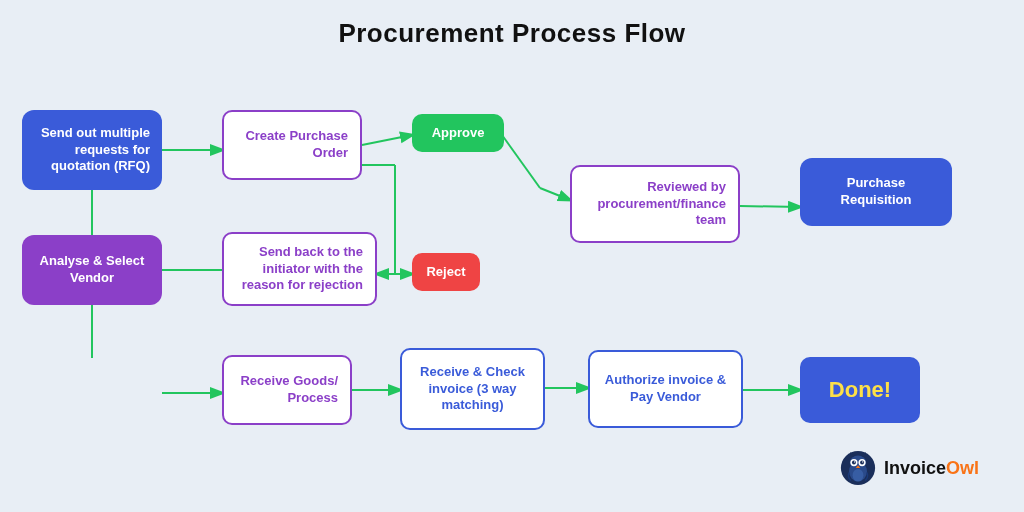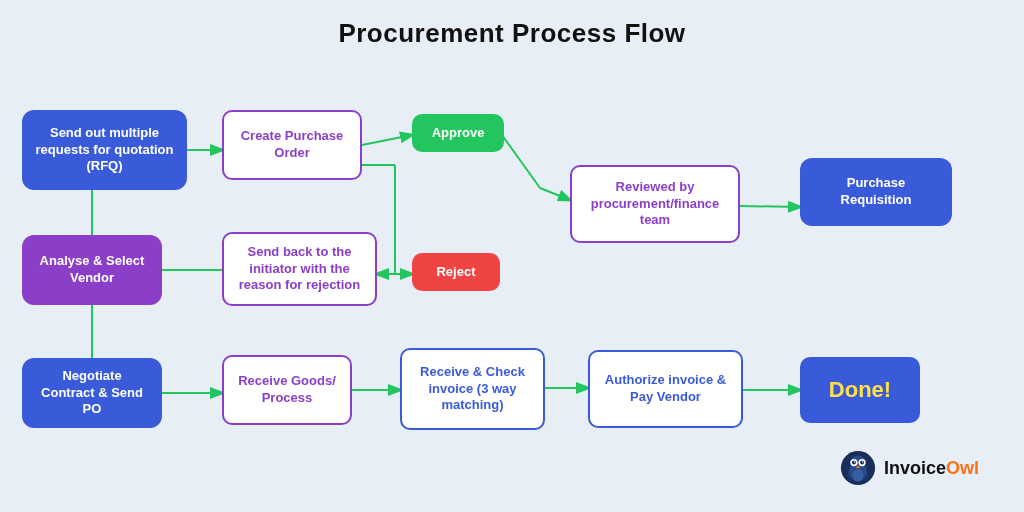--- a/index.html
+++ b/index.html
@@ -49,20 +49,21 @@
       background: #8b3fc8;
       color: #fff;
       border-radius: 12px;
       justify-content: center;
     }
     .node-outline-purple {
       background: #fff;
       color: #8b3fc8;
       border: 2px solid #8b3fc8;
       border-radius: 10px;
+      text-align: right;
     }
     .node-outline-blue {
       background: #fff;
       color: #3a5bd9;
       border: 2px solid #3a5bd9;
       border-radius: 10px;
     }
     .node-green {
       background: #22c55e;
       color: #fff;
@@ -152,49 +153,46 @@
 
     <line x1="92" y1="305" x2="92" y2="358" stroke="#22c55e" stroke-width="2"></line>
 
     <defs>
       <marker id="arrow-green" markerWidth="8" markerHeight="8" refX="6" refY="3" orient="auto">
         <path d="M0,0 L0,6 L8,3 z" fill="#22c55e"></path>
       </marker>
     </defs>
   </svg>
 
-  <div class="node node-blue" style="left:22px;top:110px;width:165px;height:80px;">
+  <div class="node node-blue" style="left:22px;top:110px;width:140px;height:80px;text-align:right;">
     <span>Send out multiple requests for quotation (RFQ)</span>
   </div>
 
   <div class="node node-purple" style="left:22px;top:235px;width:140px;height:70px;">
     <span>Analyse &amp; Select Vendor</span>
   </div>
 
-  <div class="node node-blue" style="left:22px;top:358px;width:140px;height:70px;">
-    <span>Negotiate Contract &amp; Send PO</span>
-  </div>
 
   <div class="node node-outline-purple" style="left:222px;top:110px;width:140px;height:70px;">
     <span>Create Purchase Order</span>
   </div>
 
   <div class="node node-outline-purple" style="left:222px;top:232px;width:155px;height:74px;">
     <span>Send back to the initiator with the reason for rejection</span>
   </div>
 
   <div class="node node-outline-purple" style="left:222px;top:355px;width:130px;height:70px;">
     <span>Receive Goods/ Process</span>
   </div>
 
   <div class="node node-green" style="left:412px;top:114px;width:92px;height:38px;">
     <span>Approve</span>
   </div>
 
-  <div class="node node-red" style="left:412px;top:253px;width:88px;height:38px;">
+  <div class="node node-red" style="left:412px;top:253px;width:68px;height:38px;">
     <span>Reject</span>
   </div>
 
   <div class="node node-outline-blue" style="left:400px;top:348px;width:145px;height:82px;">
     <span>Receive &amp; Check invoice (3 way matching)</span>
   </div>
 
   <div class="node node-outline-purple" style="left:570px;top:165px;width:170px;height:78px;">
     <span>Reviewed by procurement/finance team</span>
   </div>

